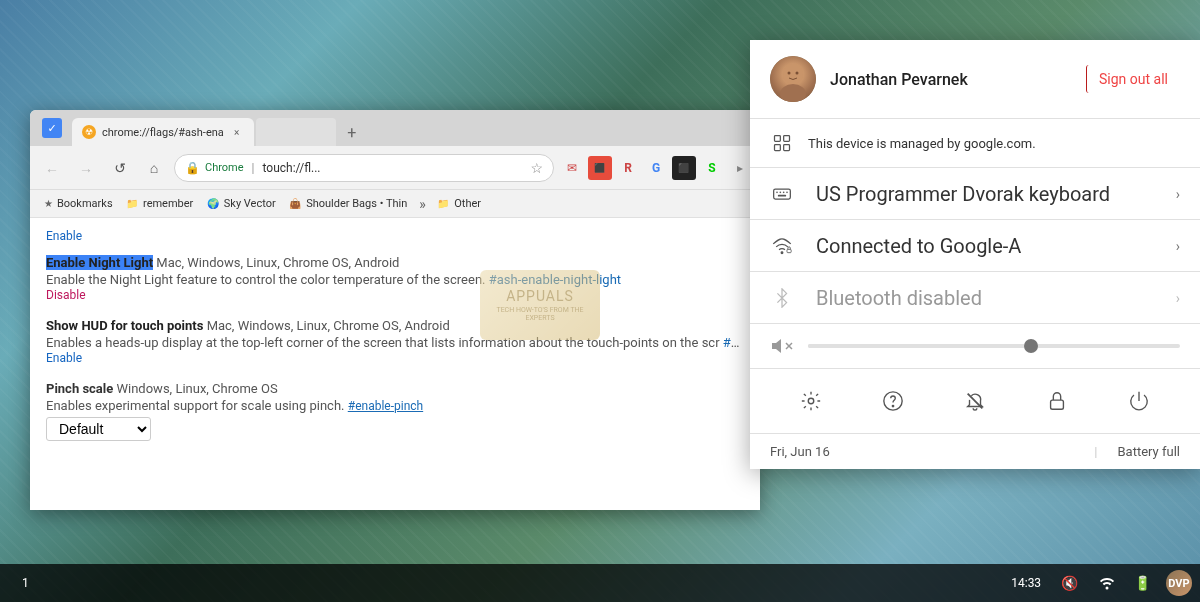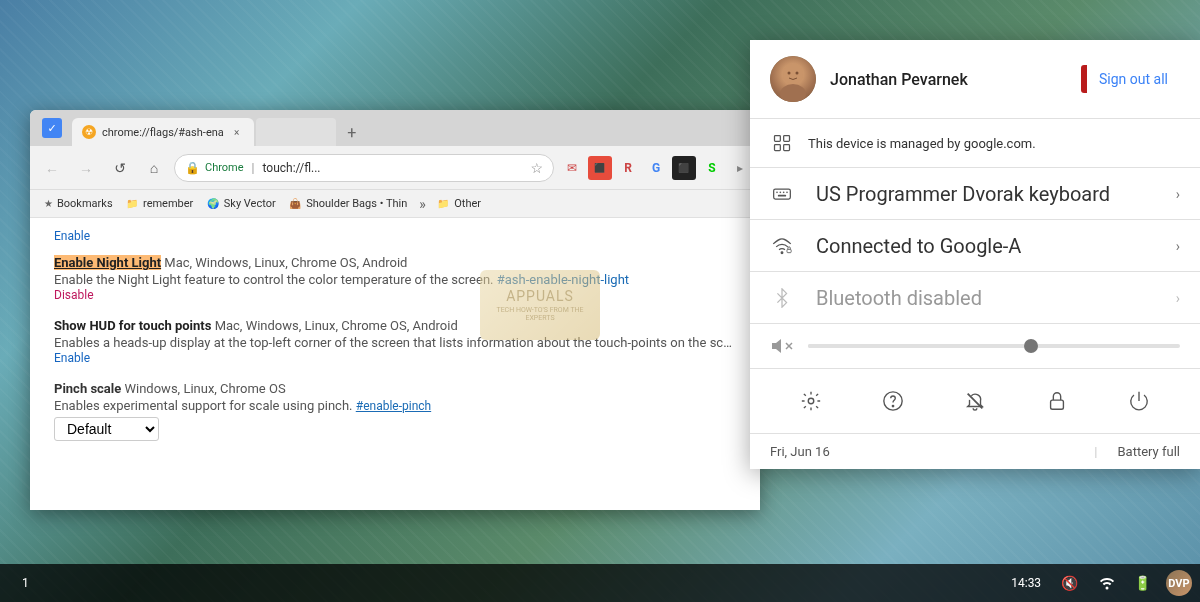--- a/index.html
+++ b/index.html
@@ -208,34 +208,33 @@
       color: #666;
       padding: 2px 4px;
       cursor: pointer;
     }
 
     
     .page-content {
       background: white;
       height: calc(100% - 108px);
       overflow: hidden;
-      padding: 10px 24px;
+      padding: 10px 16px;
       font-size: 13px;
       color: #333;
     }
     .feature-item {
       margin-bottom: 16px;
     }
     .feature-name {
       font-weight: bold;
       color: #222;
     }
     .feature-name.highlighted {
-      background: #fdba74;
-      text-decoration: underline;
+      background: #3b82f6;
     }
     .feature-platforms {
       color: #555;
       font-weight: normal;
     }
     .feature-desc {
       color: #555;
       margin-top: 2px;
       white-space: nowrap;
       overflow: hidden;
@@ -307,26 +306,26 @@
       position: relative;
     }
     .user-name {
       font-size: 16px;
       font-weight: 500;
       color: #222;
       flex: 1;
     }
     .sign-out-btn {
       font-size: 14px;
-      color: #3b82f6;
+      color: #ef4444;
       cursor: pointer;
       padding: 6px 12px;
       border-radius: 3px;
       white-space: nowrap;
-      border-left: 6px solid #b91c1c;
+      border-left: 1px solid #b91c1c;
       margin-left: 24px;
     }
 
     
     .managed-notice {
       display: flex;
       align-items: center;
       padding: 12px 20px;
       border-bottom: 1px solid #e0e0e0;
       gap: 14px;

